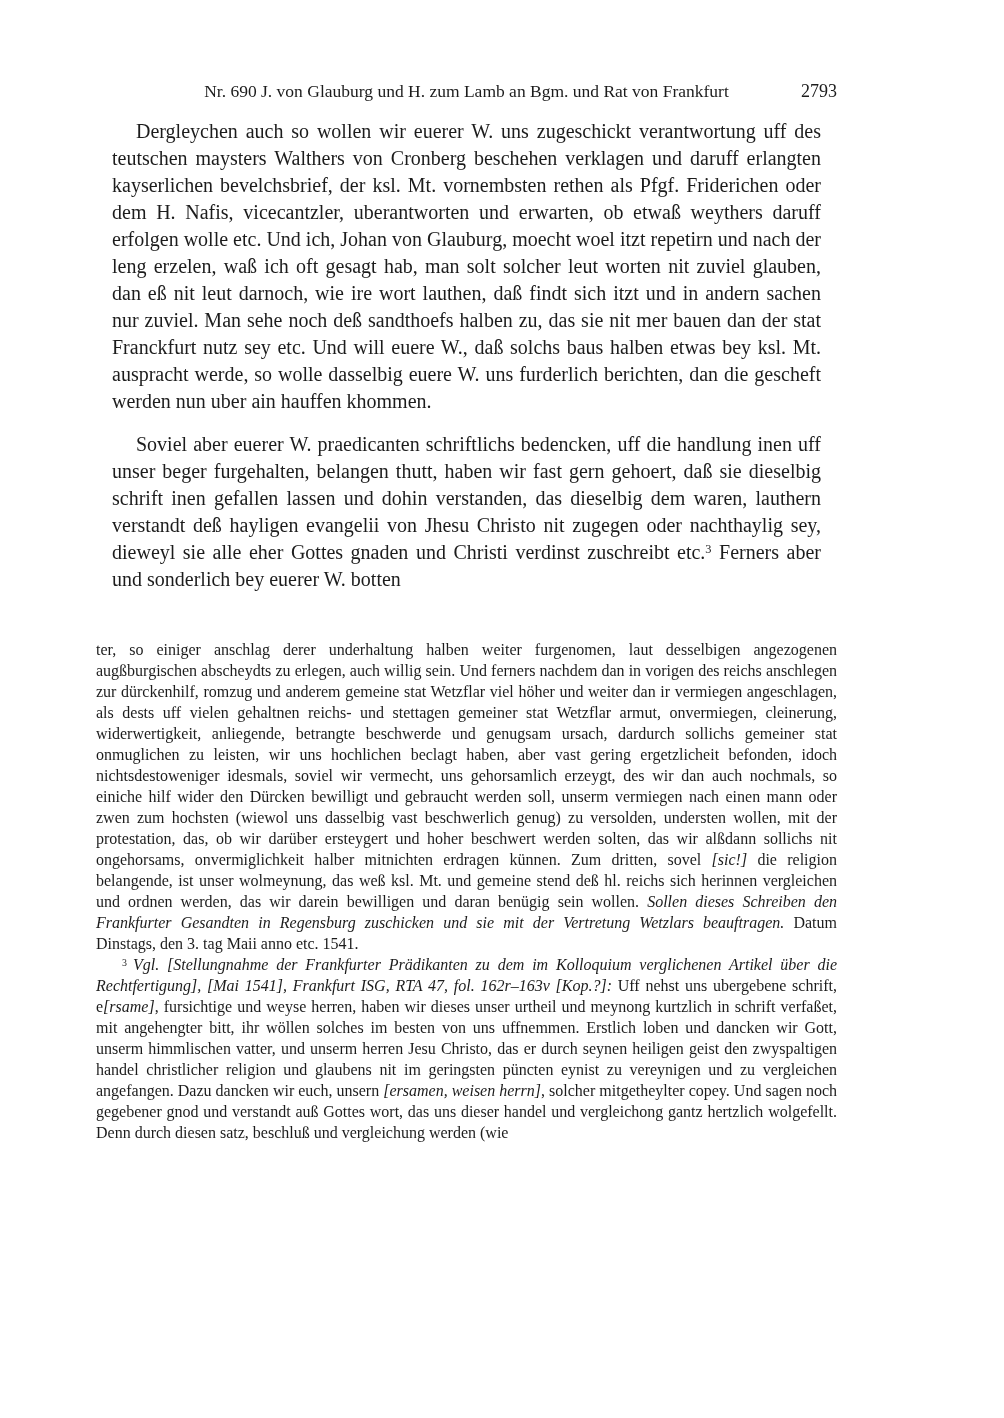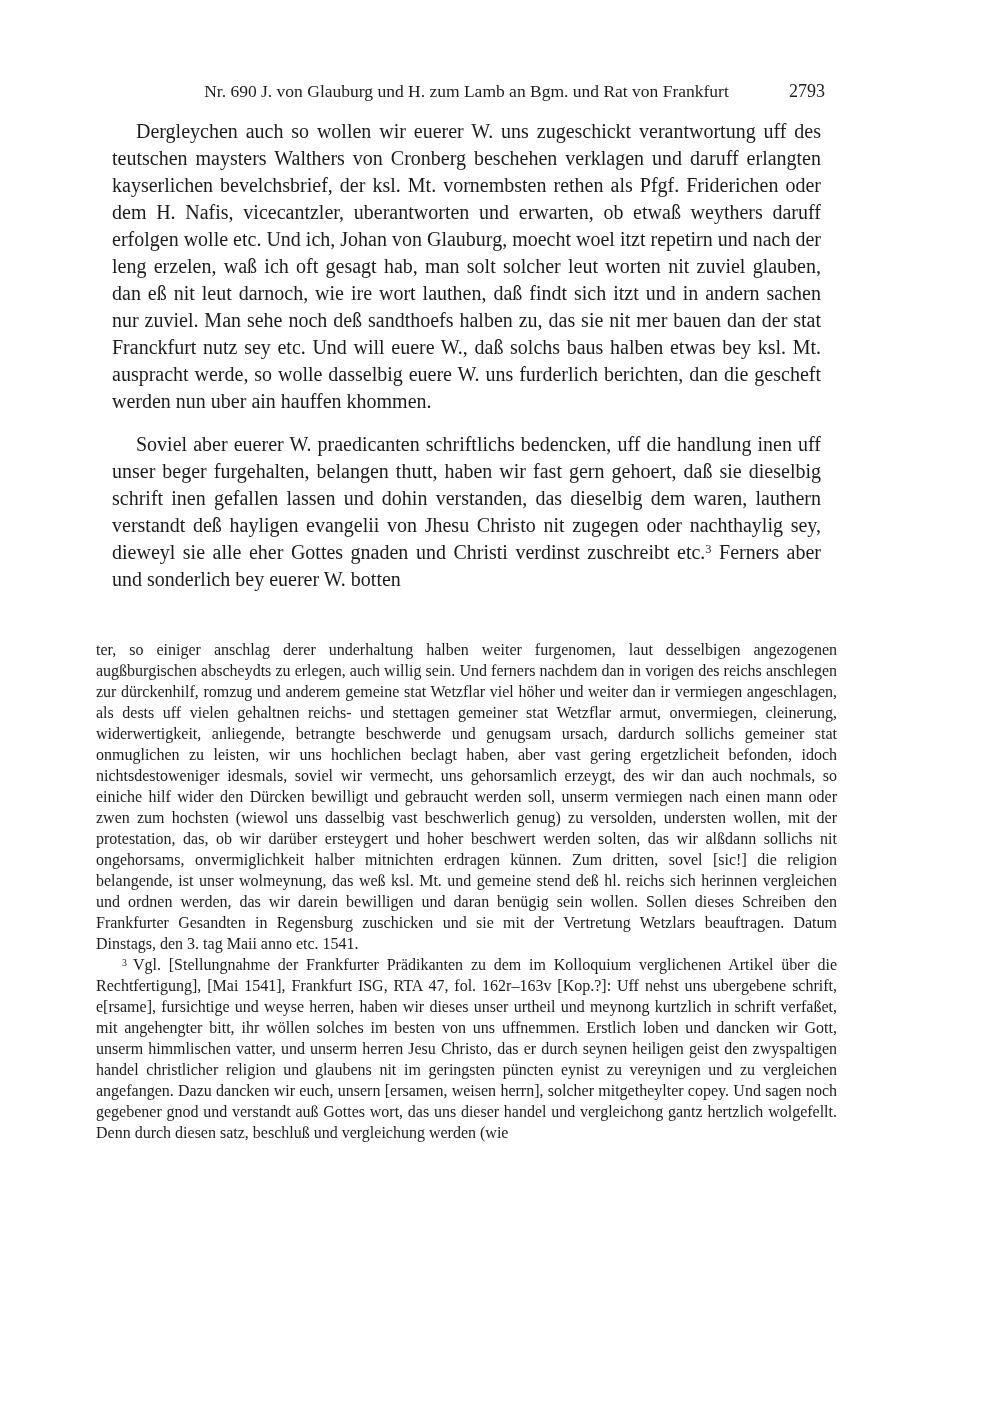--- a/index.html
+++ b/index.html
@@ -20,21 +20,21 @@
   .running-header {
     position: relative;
     text-align: center;
     font-size: 17.5px;
     line-height: 22px;
     margin-bottom: 16px;
     white-space: nowrap;
   }
   .page-number {
     position: absolute;
-    right: 12px;
+    right: 0;
     top: 0;
     font-size: 18px;
   }
   .body-text .para {
     margin: 16px;
     text-align: justify;
     font-size: 20px;
     line-height: 27px;
   }
   .para.indent { text-indent: 24px; }
@@ -47,21 +47,21 @@
   .footnotes {
     margin-top: 46px;
   }
   .fn {
     margin: 0;
     text-align: justify;
     font-size: 16px;
     line-height: 21px;
   }
   .fn.indent { text-indent: 26px; }
-  .italic { }
+  .italic { font-style: italic; }
   .fn-marker { margin-right: 6px; }
 </style>
 </head>
 <body>
 
 <div class="page">
 
   <div class="running-header">
     <span class="header-title">Nr. 690 J. von Glauburg und H. zum Lamb an Bgm. und Rat von Frankfurt</span>
     <span class="page-number">2793</span>

